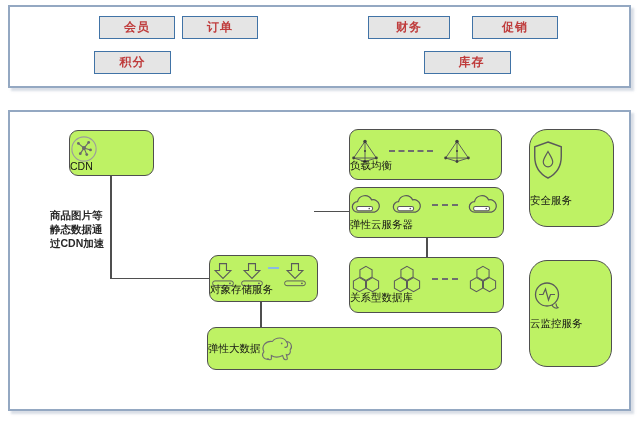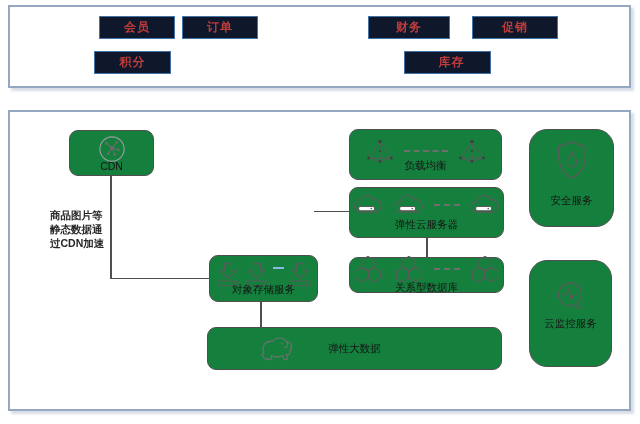--- a/index.html
+++ b/index.html
@@ -11,52 +11,52 @@
   .panel{
     position:absolute;background:#fff;box-sizing:border-box;
     border:2px solid #94a8c2;
     box-shadow:3px 3px 2px rgba(185,195,210,.55);
   }
   #modules-panel{left:8px;top:5px;width:623px;height:83px;}
   #architecture-panel{left:8px;top:110px;width:623px;height:301px;}
 
   .mod-btn{
     position:absolute;box-sizing:border-box;cursor:pointer;
-    background:#0f172a;border:1px solid #4173a6;
+    background:#e5e5e5;border:1px solid #4173a6;
     color:#bf3c3c;font-size:12px;font-weight:bold;
     display:flex;align-items:center;justify-content:center;
     letter-spacing:1px;
   }
   .b-member{left:89px;top:9px;width:76px;height:23px;}
   .b-order{left:172px;top:9px;width:76px;height:23px;}
   .b-finance{left:358px;top:9px;width:82px;height:23px;}
   .b-promotion{left:462px;top:9px;width:86px;height:23px;text-align:right;}
   .b-points{left:84px;top:44px;width:77px;height:23px;}
   .b-product{left:174px;top:44px;width:81px;height:23px;}
-  .b-inventory{left:394px;top:44px;width:87px;height:23px;padding-left:8px;}
+  .b-inventory{left:414px;top:44px;width:87px;height:23px;padding-left:8px;}
 
   .node{
-    position:absolute;box-sizing:border-box;background:#15803d;
+    position:absolute;box-sizing:border-box;background:#bef264;
     border:1.4px solid #4f4f4f;border-radius:9px;
-    display:flex;flex-direction:column;align-items:center;justify-content:center;
+    display:flex;flex-direction:column;align-items:flex-start;justify-content:center;
     font-size:10.5px;color:#141414;
   }
   .node .lbl{margin-top:1px;white-space:nowrap;}
   .icon-row{display:flex;align-items:center;justify-content:center;gap:9px;}
   .dash{border-top:2px dashed #6e6e6e;height:0;}
   .dash-blue{border-top:2px dashed #8ab9e6;height:0;}
 
   .n-cdn{left:59px;top:18px;width:85px;height:46px;}
   .n-lb{left:339px;top:17px;width:153px;height:51px;}
   .n-security{left:519px;top:17px;width:85px;height:98px;border-radius:18px;justify-content:flex-start;padding-top:9px;}
   .n-security .lbl{margin-top:13px;}
   .n-scaling{left:199px;top:75px;width:105px;height:48px;}
   .n-ecs{left:339px;top:75px;width:155px;height:51px;}
   .n-obs{left:199px;top:143px;width:109px;height:47px;}
-  .n-rds{left:339px;top:145px;width:155px;height:36px;}
+  .n-rds{left:339px;top:145px;width:155px;height:56px;}
   .n-bigdata{left:197px;top:215px;width:295px;height:43px;}
   .n-bigdata .lbl{margin-top:0;}
   .n-bigdata .eleph{position:absolute;left:50px;top:6px;}
   .n-monitor{left:519px;top:148px;width:83px;height:107px;border-radius:18px;justify-content:flex-start;padding-top:19px;}
   .n-monitor .lbl{}
 
   .connector{position:absolute;background:#4f4f4f;}
   .c-cdn-v{left:100px;top:64px;width:1.5px;height:102px;}
   .c-cdn-h{left:100px;top:165.5px;width:99px;height:1.5px;}
   .c-scal-ecs{left:304px;top:98.5px;width:35px;height:1.5px;}

